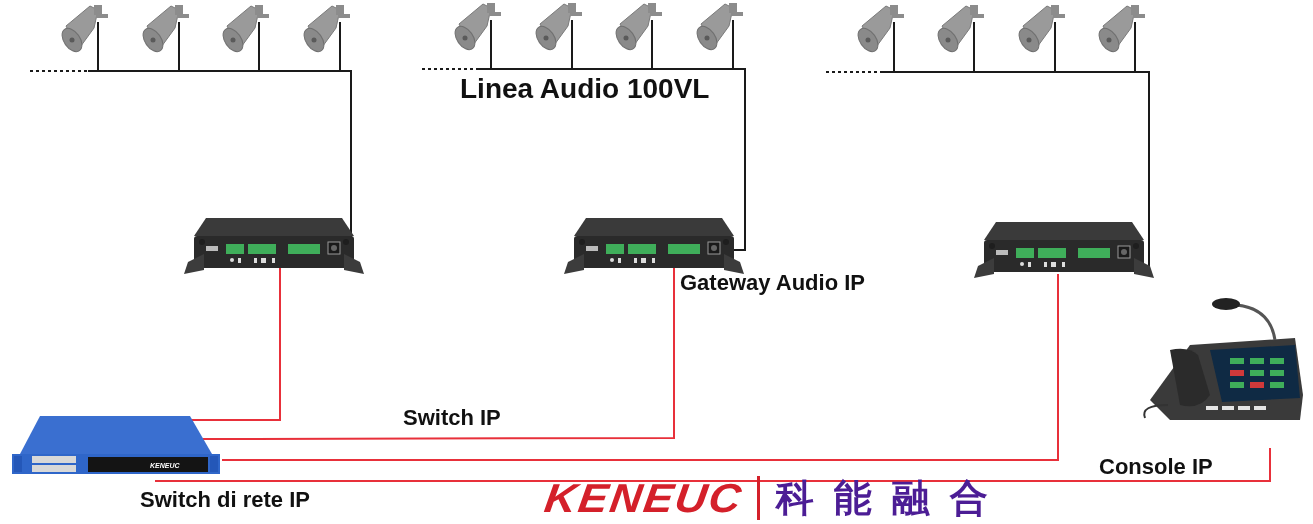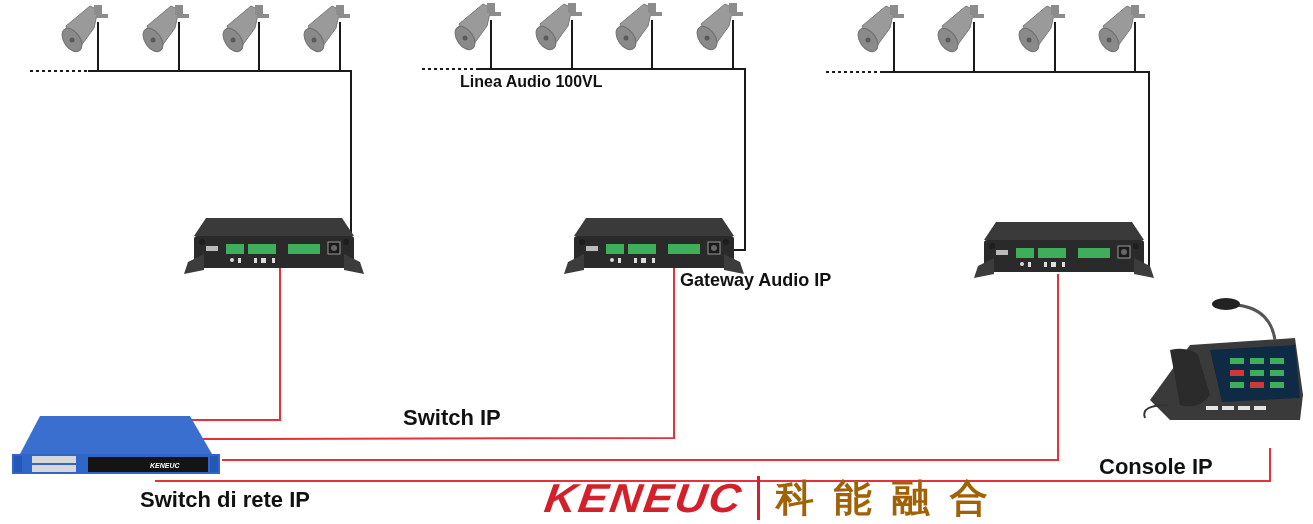--- a/index.html
+++ b/index.html
@@ -2,21 +2,21 @@
 <html><head>
 <meta charset="utf-8">
 <style>
   html, body { margin:0; padding:0; background:#ffffff; }
   body { width:1313px; height:524px; position:relative; overflow:hidden; font-family:"Liberation Sans", sans-serif; }
   #diagram { position:absolute; left:0; top:0; width:1313px; height:524px; }
   .lbl { position:absolute; font-family:"Liberation Sans", sans-serif; font-weight:bold; color:#111; white-space:nowrap; }
   .brand { position:absolute; left:545px; top:474px; height:48px; display:flex; align-items:center; }
   .brand-latin { font-family:"Liberation Sans", sans-serif; font-weight:bold; font-style:italic; font-size:44px; color:#d4202a; letter-spacing:2px; transform:skewX(-8deg) scaleY(0.92); line-height:44px; }
   .brand-sep { width:3px; height:44px; background:#d4202a; margin:0 16px 0 14px; }
-  .brand-cjk { font-family:"DejaVu Sans", sans-serif; font-weight:bold; font-size:38px; color:#a16207; letter-spacing:20px; line-height:44px; }
+  .brand-cjk { font-family:"DejaVu Sans", sans-serif; font-weight:bold; font-size:38px; color:#4c1d95; letter-spacing:20px; line-height:44px; }
 </style>
 </head>
 <body>
 
 <svg id="diagram" viewBox="0 0 1313 524" xmlns="http://www.w3.org/2000/svg">
   <defs>
     <g id="horn">
 
       <path d="M-34,8 L-10,-12 L-2,-8 L-6,10 L-22,32 Z" fill="#9a9a9a" stroke="#7a7a7a" stroke-width="1"></path>
       <ellipse cx="-28" cy="22" rx="8" ry="13" transform="rotate(-35 -28 22)" fill="#8a8a8a" stroke="#6f6f6f"></ellipse>
@@ -123,22 +123,22 @@
     <path d="M1275,340 Q1270,308 1236,305" fill="none" stroke="#555" stroke-width="3"></path>
     <ellipse cx="1226" cy="304" rx="14" ry="6" fill="#222"></ellipse>
     <path d="M1168,405 Q1140,405 1145,418" fill="none" stroke="#333" stroke-width="2"></path>
     <rect x="1206" y="406" width="12" height="4" fill="#e5e5e5"></rect>
     <rect x="1222" y="406" width="12" height="4" fill="#e5e5e5"></rect>
     <rect x="1238" y="406" width="12" height="4" fill="#e5e5e5"></rect>
     <rect x="1254" y="406" width="12" height="4" fill="#e5e5e5"></rect>
   </g>
 </svg>
 
-<div class="lbl" style="left:460px; top:73px; font-size:16px;">Linea Audio 100VL</div>
-<div class="lbl" style="left:680px; top:270px; font-size:18px;text-align:right;">Gateway Audio IP</div>
+<div class="lbl" style="left:460px; top:73px; font-size:28px;">Linea Audio 100VL</div>
+<div class="lbl" style="left:680px; top:270px; font-size:22px;text-align:right;">Gateway Audio IP</div>
 <div class="lbl" style="left:403px; top:405px; font-size:22px;">Switch IP</div>
 <div class="lbl" style="left:1099px; top:440px; font-size:22px;margin-top:14px;">Console IP</div>
 <div class="lbl" style="left:140px; top:487px; font-size:22px;">Switch di rete IP</div>
 
 <div class="brand">
   <span class="brand-latin">KENEUC</span>
   <span class="brand-sep"></span>
   <span class="brand-cjk">科能融合</span>
 </div>
 

